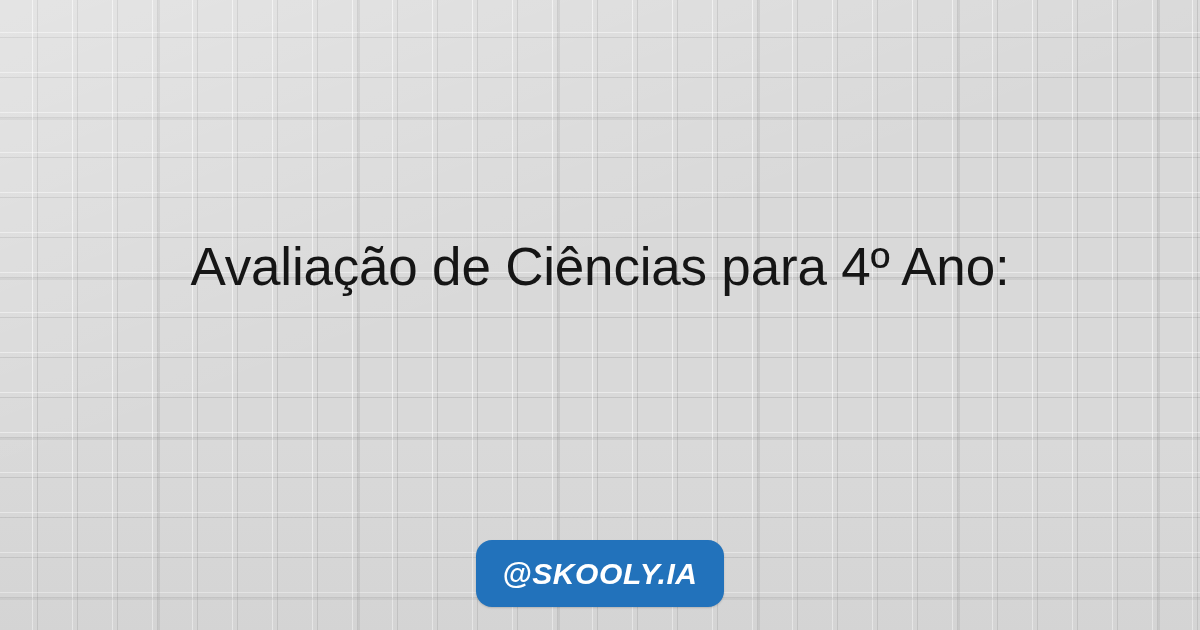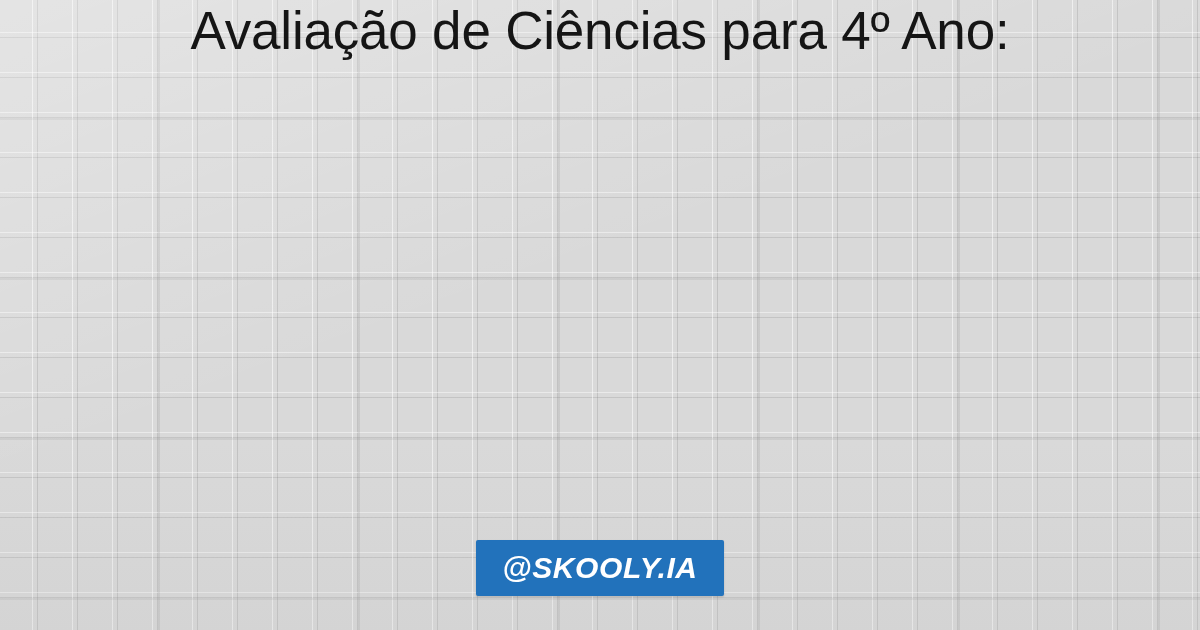--- a/index.html
+++ b/index.html
@@ -110,20 +110,21 @@
     background-image:
       linear-gradient(160deg, rgba(255,255,255,0.30) 0%, rgba(255,255,255,0.00) 45%),
       linear-gradient(to bottom, rgba(190,190,190,0.00) 70%, rgba(190,190,190,0.18) 100%);
   }
 
   
   .title-block {
     position: relative;
     z-index: 2;
     width: 1120px;
+    margin-top: 236px;
     text-align: center;
   }
 
   .og-title {
     margin: 0;
     font-family: "Liberation Sans", "DejaVu Sans", sans-serif;
     font-size: 53px;
     font-weight: 400;
     line-height: 62px;
     letter-spacing: -0.2px;
@@ -144,23 +145,23 @@
     top: 540px;
     z-index: 3;
     display: flex;
     justify-content: center;
   }
 
   .handle-badge {
     display: inline-flex;
     align-items: center;
     justify-content: center;
-    height: 56px;
+    height: 67px;
     padding: 0 26px;
-    border-radius: 2px;
+    border-radius: 16px;
     background-color: #2272bb;
     box-shadow: 0 1px 2px rgba(0,0,0,0.16);
     box-sizing: border-box;
   }
 
   .handle-badge-text {
     font-family: "Liberation Sans", "DejaVu Sans", sans-serif;
     font-size: 30px;
     font-weight: 700;
     font-style: italic;

